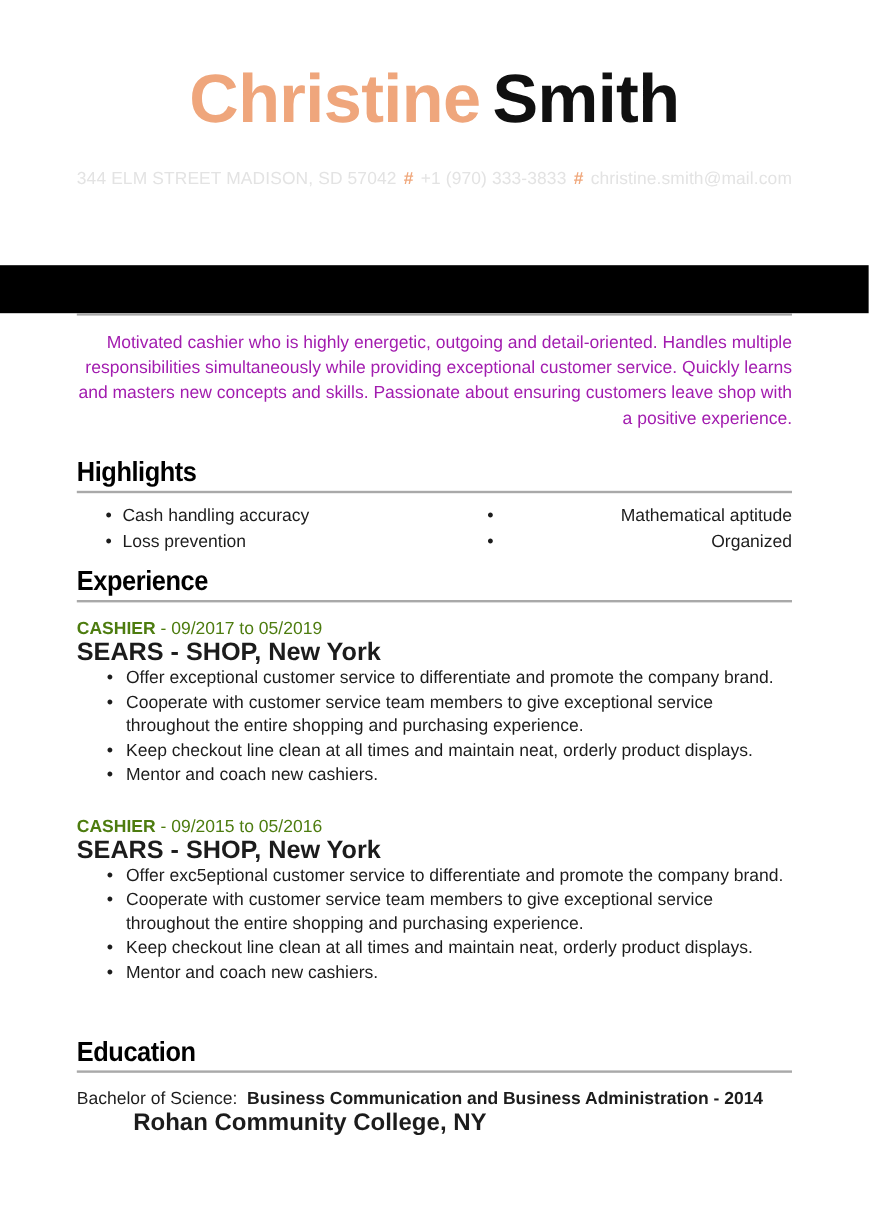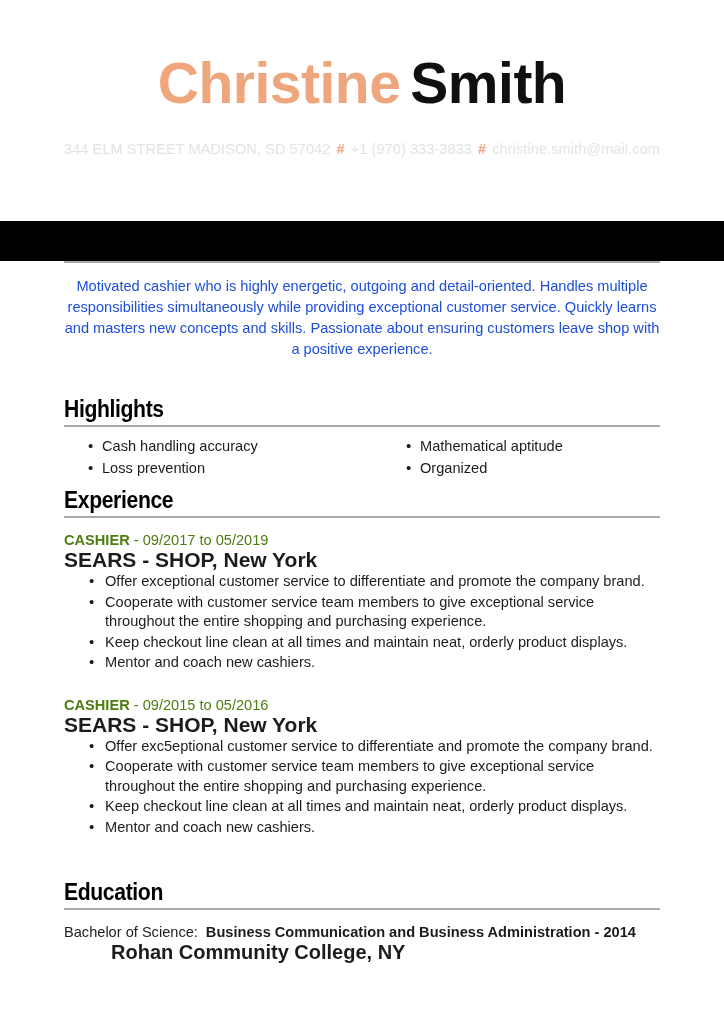--- a/index.html
+++ b/index.html
@@ -81,29 +81,29 @@
   .top-rule {
     height: 2px;
     background: #a9a9a9;
     width: 596px;
     margin-bottom: 12px;
   }
 
   .summary {
     font-size: 14.6px;
     line-height: 21px;
-    color: #1d4ed8;
+    color: #a21caf;
     margin: 0;
     padding-top: 1px;
-    text-align: center;
+    text-align: right;
   }
 
   
   .section {
-    margin-top: 36px;
+    margin-top: 20px;
   }
   .section-title {
     font-size: 23px;
     line-height: 26px;
     font-weight: bold;
     color: #000000;
     letter-spacing: -0.4px;
     transform: scaleX(0.92);
     transform-origin: left center;
     margin: 0;
@@ -119,20 +119,21 @@
   .highlights-cols {
     display: flex;
     margin-top: 10px;
   }
   .hl-col {
     width: 50%;
     box-sizing: border-box;
   }
   .hl-col.col2 {
     padding-left: 20px;
+    text-align: right;
   }
   ul.bullets {
     list-style: none;
     margin: 0;
     padding: 0;
   }
   ul.bullets li {
     position: relative;
     padding-left: 38px;
     font-size: 14.6px;

